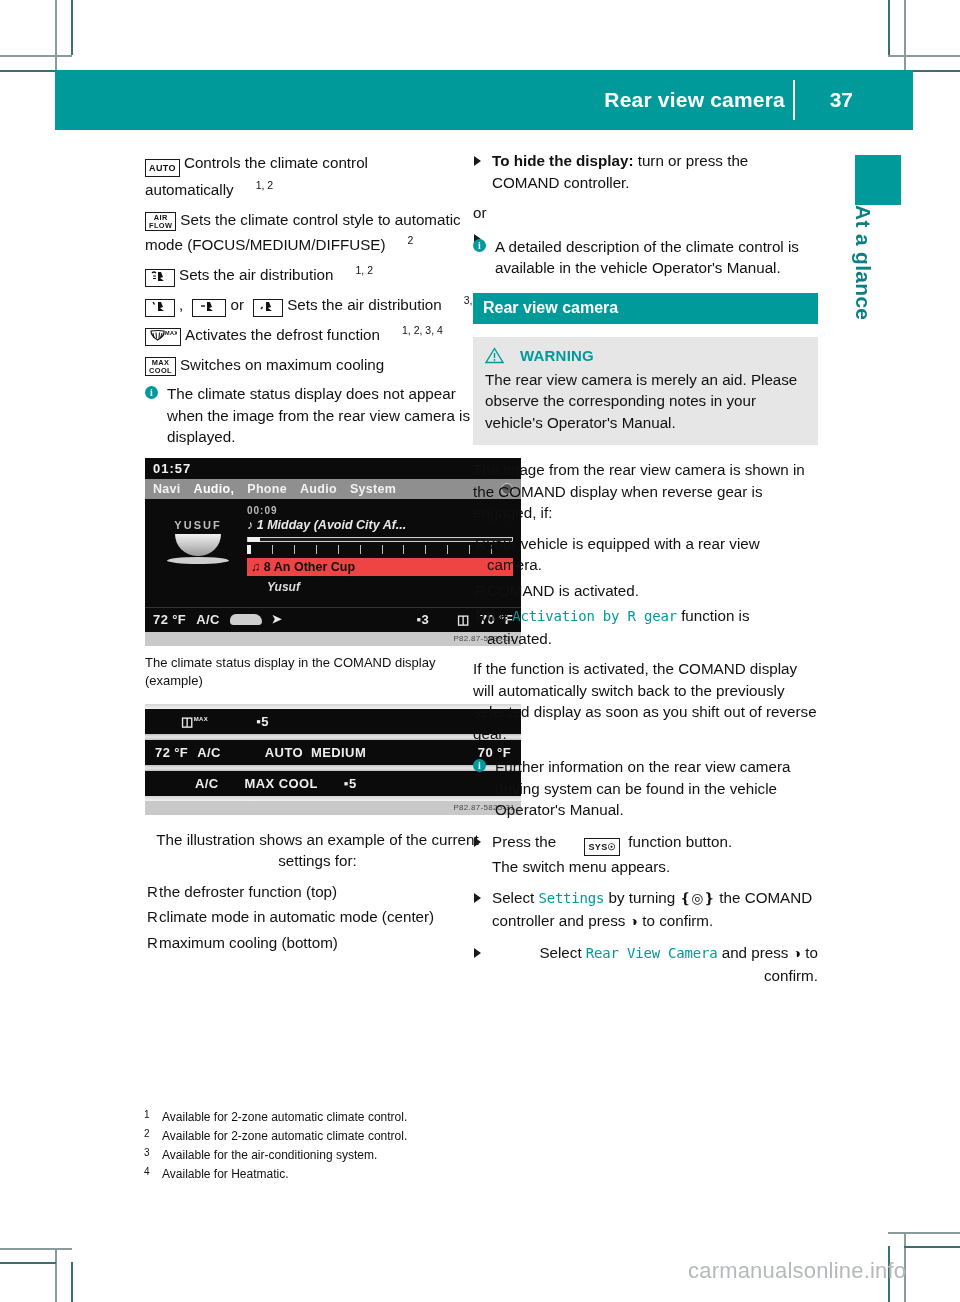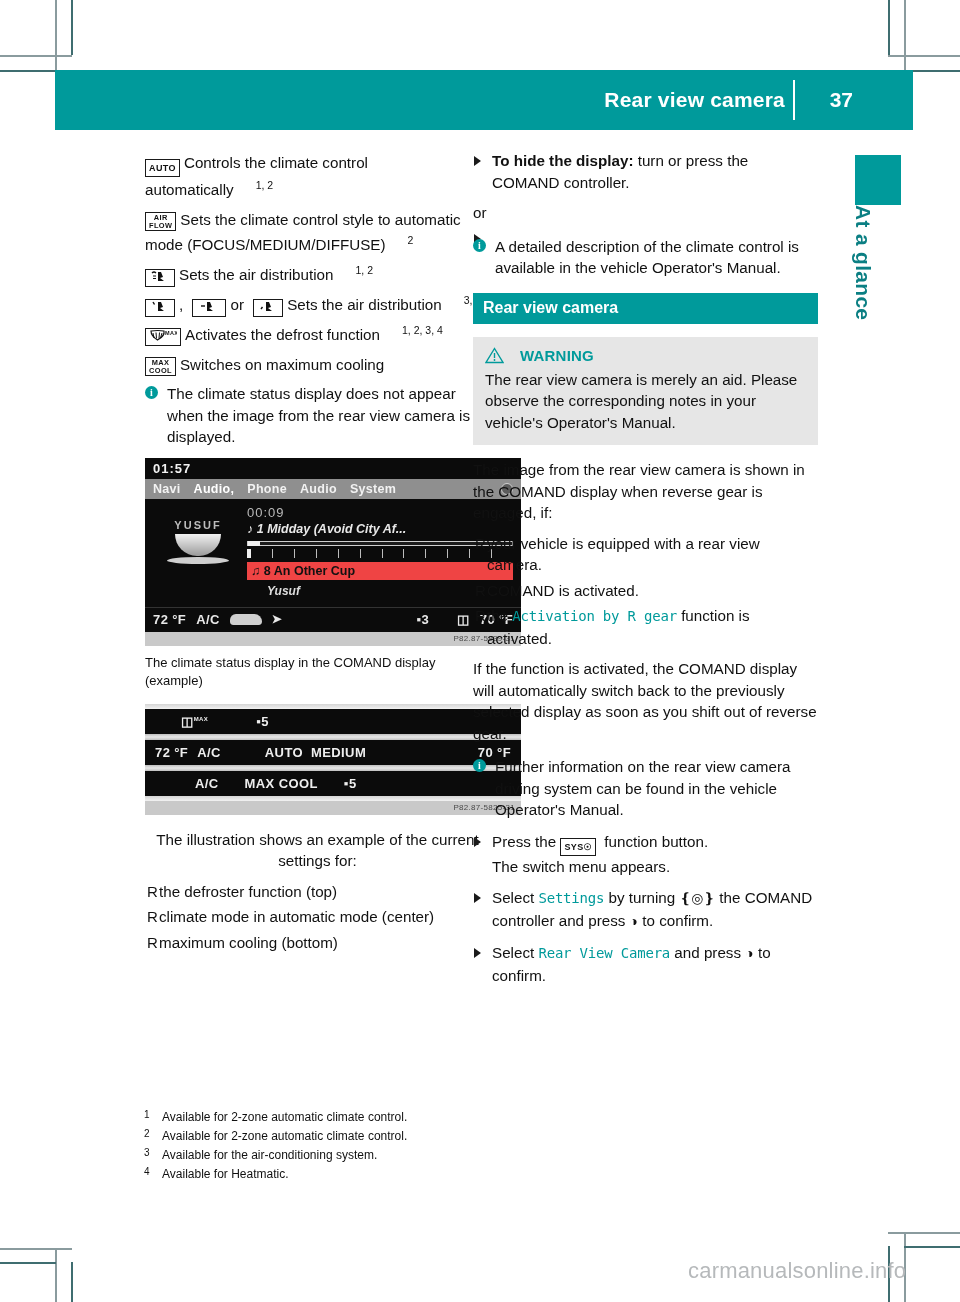--- a/index.html
+++ b/index.html
@@ -147,21 +147,21 @@
   .scr1 .coverword{
     text-align:center; font-size:11px; font-weight:bold; letter-spacing:2px;
     color:#bdbdbd; margin-top:14px;
   }
   .scr1 .cup{
     width:46px;height:22px;margin:3px auto 0 auto;border-radius:0 0 22px 22px;
     background:linear-gradient(#f2f2f2,#9a9a9a);
   }
   .scr1 .saucer{ width:62px;height:7px;margin:1px auto 0 auto;border-radius:50%;background:#cfcfcf;}
   .scr1 .info{ flex:1; padding-left:4px; }
-  .scr1 .eltime{ font-size:13px; font-weight:normal; color:#b9b9b9; letter-spacing:1px;}
+  .scr1 .eltime{ font-size:10px; font-weight:bold; color:#b9b9b9; letter-spacing:1px;}
   .scr1 .track{ font-size:12.5px; font-style:italic; font-weight:bold; margin-top:2px; }
   .scr1 .bar{ height:5px; background:#1c1c1c; border:1px solid #cfcfcf; margin:5px 0 0 0; position:relative;}
   .scr1 .bar i{ position:absolute; left:0; top:-1px; width:12px; height:5px; background:#f0f0f0;}
   .scr1 .ticks{ display:flex; gap:0; margin-top:3px; height:9px; }
   .scr1 .ticks span{ flex:1; border-left:1.5px solid #bdbdbd; }
   .scr1 .ticks span:first-child{ border-left:4px solid #f0f0f0; }
   .scr1 .selrow{
     background:#ef4444; color:#111; font-size:12.5px; font-weight:bold;
     margin-top:4px; padding:2px 4px;
   }
@@ -416,30 +416,30 @@
 
   <div class="p">If the function is activated, the COMAND display will automatically switch back to the previously selected display as soon as you shift out of reverse gear.</div>
 
   <div class="infoline" style="margin-top:12px;">
     <span class="ibadge">i</span>
     <span>Further information on the rear view camera driving system can be found in the vehicle Operator's Manual.</span>
   </div>
 
   <div class="actline">
     <span class="tri"></span>
-    <span>Press the </span><span class="keybox" style="min-width:26px;"><span>SYS</span>☉</span><span> function button.</span>
+    <span>Press the </span><span class="keybox" style="min-width:26px;margin-left:24px;"><span>SYS</span>☉</span><span> function button.</span>
     <div>The switch menu appears.</div>
   </div>
 
   <div class="actline" style="margin-top:10px;">
     <span class="tri"></span>
     <span>Select </span><span class="mono">Settings</span><span> by turning </span><span style="font-size:14px;">❴◎❵</span><span> the COMAND controller and press </span><span style="font-size:14px;">◑</span><span> to confirm.</span>
   </div>
 
-  <div class="actline" style="margin-top:10px;">
+  <div class="actline" style="margin-top:10px;text-align:right;">
     <span class="tri"></span>
     <span>Select </span><span class="mono">Rear View Camera</span><span> and press </span><span style="font-size:14px;">◑</span><span> to confirm.</span>
   </div>
 </div>
 
 <div class="footnotes">
   <div class="fn"><b>1</b><span>Available for 2-zone automatic climate control.</span></div>
   <div class="fn"><b>2</b><span>Available for 2-zone automatic climate control.</span></div>
   <div class="fn"><b>3</b><span>Available for the air-conditioning system.</span></div>
   <div class="fn"><b>4</b><span>Available for Heatmatic.</span></div>

